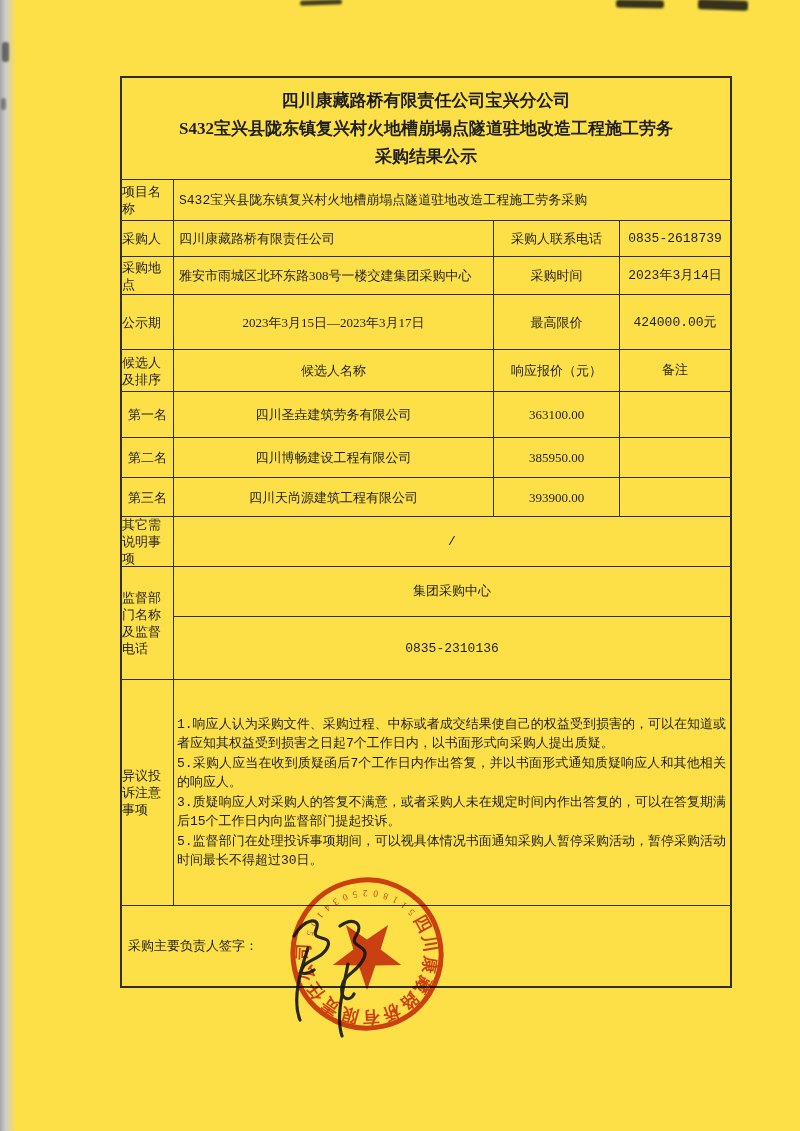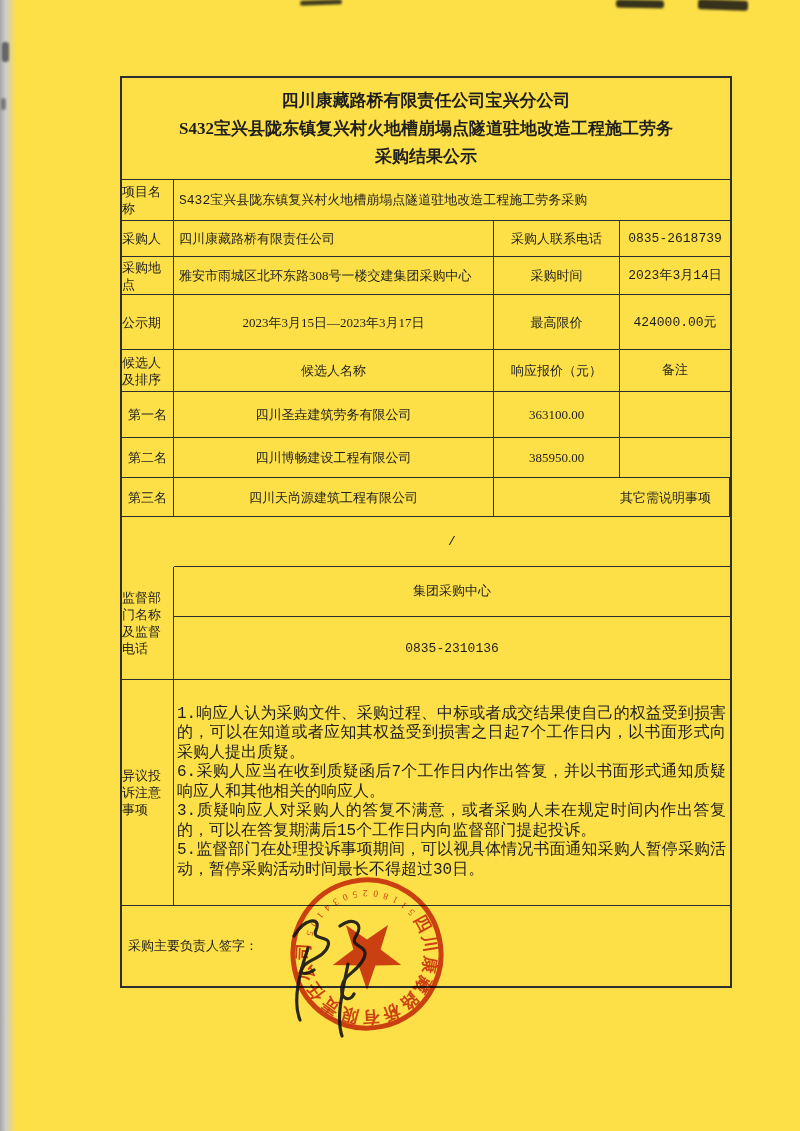--- a/index.html
+++ b/index.html
@@ -34,21 +34,21 @@
   .nr{border-right:none;font-family:Liberation Mono, monospace;}
   .nb{border-bottom:none;}
   .lab{padding:2px 0;}
   .ctr{justify-content:center;text-align:center;}
   .pl{padding-left:5px;padding-right:3px;}
   .title-cell{grid-column:1/5;flex-direction:column;justify-content:center;text-align:center;
      font-weight:bold;font-size:17px;line-height:28px;border-right:none;}
   .span234{grid-column:2/5;}
   .sup-label{grid-row:11/13;}
   .obj-text{flex-direction:column;justify-content:center;align-items:stretch;
-     padding:4px 4px 4px 3px;font-size:16px;line-height:19.5px;text-align:justify;}
+     padding:4px 4px 4px 3px;font-size:13px;line-height:19.5px;text-align:justify;}
   .obj-text p{margin:0;}
   .sign-cell{grid-column:1/5;padding-left:6px;}
 
   
   .stamp{position:absolute;left:272px;top:859px;width:190px;height:190px;
      mix-blend-mode:multiply;opacity:.92;}
   .signature{position:absolute;left:278px;top:908px;width:110px;height:135px;}
 </style>
 </head>
 <body>
@@ -97,33 +97,34 @@
     <div class="c ctr">363100.00</div>
     <div class="c ctr nr"></div>
 
     <div class="c ctr">第二名</div>
     <div class="c ctr">四川博畅建设工程有限公司</div>
     <div class="c ctr">385950.00</div>
     <div class="c ctr nr"></div>
 
     <div class="c ctr">第三名</div>
     <div class="c ctr">四川天尚源建筑工程有限公司</div>
+    <div class="c ctr">393900.00</div>
     <div class="c ctr nr"></div>
 
     <div class="c lab">其它需说明事项</div>
     <div class="c span234 nr ctr">/</div>
 
     <div class="c span234 nr ctr">集团采购中心</div>
     <div class="c lab sup-label">监督部门名称及监督电话</div>
     <div class="c span234 nr ctr">0835-2310136</div>
 
     <div class="c lab">异议投诉注意事项</div>
     <div class="c span234 nr obj-text">
       <p>1.响应人认为采购文件、采购过程、中标或者成交结果使自己的权益受到损害的，可以在知道或者应知其权益受到损害之日起7个工作日内，以书面形式向采购人提出质疑。</p>
-      <p>6.采购人应当在收到质疑函后7个工作日内作出答复，并以书面形式通知质疑响应人和其他相关的响应人。</p>
+      <p>5.采购人应当在收到质疑函后7个工作日内作出答复，并以书面形式通知质疑响应人和其他相关的响应人。</p>
       <p>3.质疑响应人对采购人的答复不满意，或者采购人未在规定时间内作出答复的，可以在答复期满后15个工作日内向监督部门提起投诉。</p>
       <p>5.监督部门在处理投诉事项期间，可以视具体情况书面通知采购人暂停采购活动，暂停采购活动时间最长不得超过30日。</p>
     </div>
 
     <div class="c sign-cell nr nb">
       <span>采购主要负责人签字：</span>
     </div>
   </div>
 
   <svg class="stamp" viewBox="0 0 190 190">

